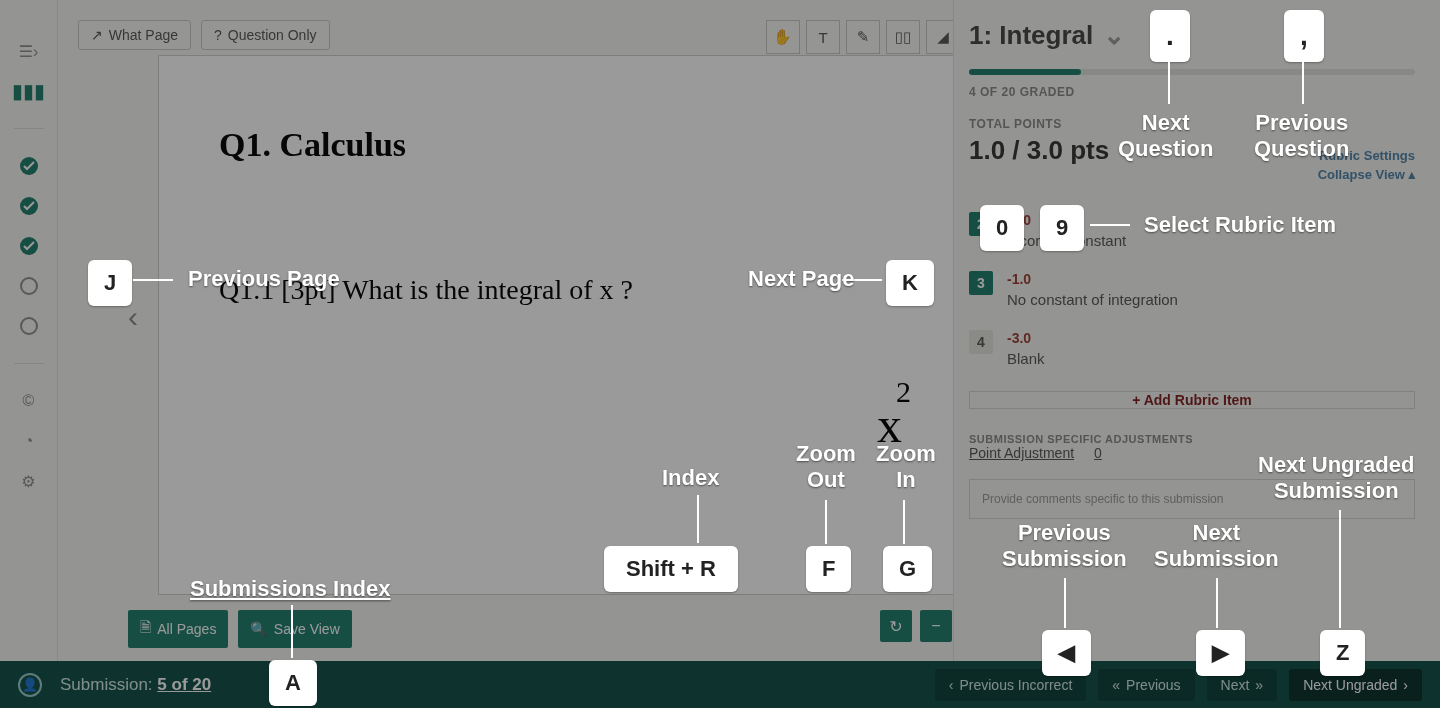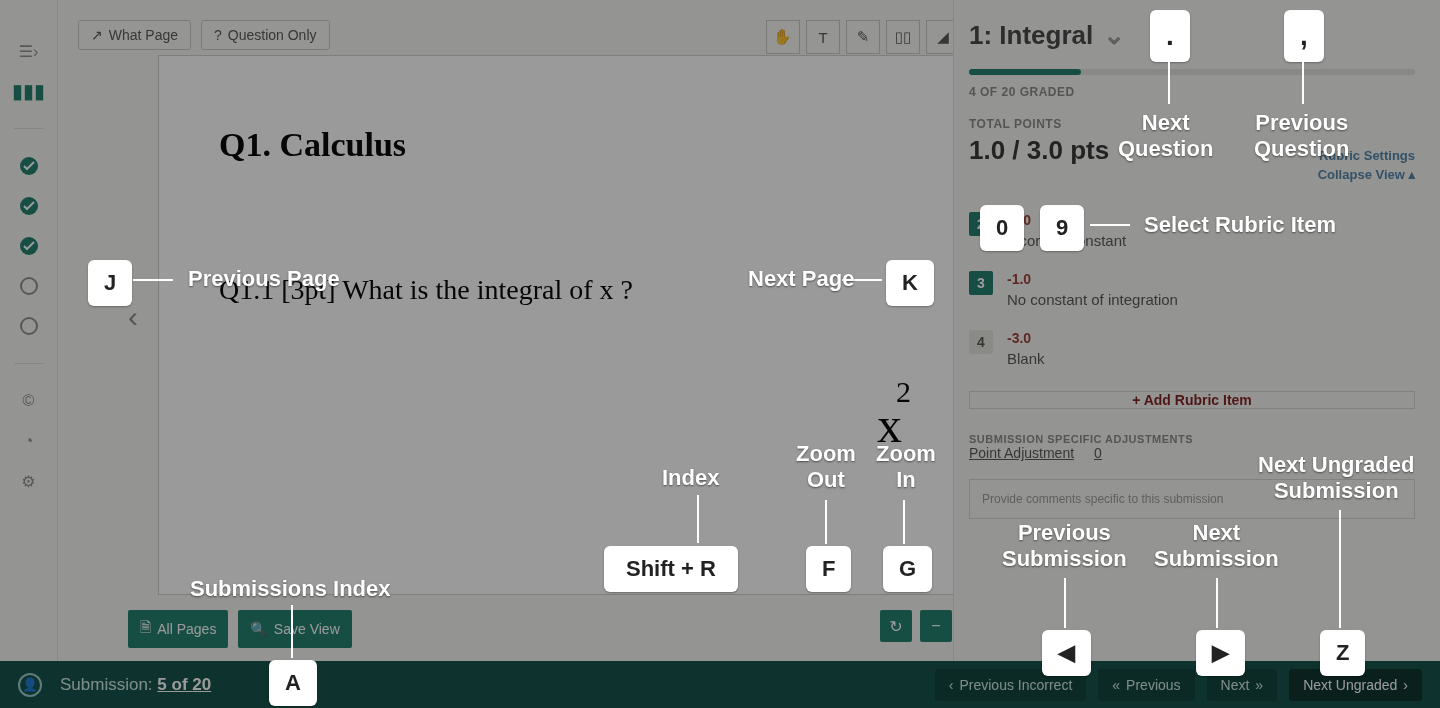--- a/index.html
+++ b/index.html
@@ -214,21 +214,21 @@
 <div class="overlay"></div>
 
 <div class="keycap" style="left:88px; top:260px;">J</div>
 <div class="connector" style="left:133px; top:279px; width:40px; height:2px;"></div>
 <div class="label" style="left:188px; top:266px;">Previous Page</div>
 
 <div class="keycap" style="left:886px; top:260px;">K</div>
 <div class="connector" style="left:842px; top:279px; width:40px; height:2px;"></div>
 <div class="label" style="left:712px; top:266px;margin-left:36px;">Next Page</div>
 
-<div class="label" style="left:190px; top:576px;">Submissions Index</div>
+<div class="label" style="left:190px; top:576px;text-decoration:underline;">Submissions Index</div>
 <div class="connector" style="left:291px; top:605px; width:2px; height:53px;"></div>
 <div class="keycap" style="left:269px; top:660px;">A</div>
 
 <div class="label" style="left:662px; top:465px;">Index</div>
 <div class="connector" style="left:697px; top:495px; width:2px; height:48px;"></div>
 <div class="keycap wide" style="left:604px; top:546px;">Shift + R</div>
 
 <div class="label" style="left:796px; top:441px; text-align:center;">Zoom
 Out</div>
 <div class="connector" style="left:825px; top:500px; width:2px; height:44px;"></div>

